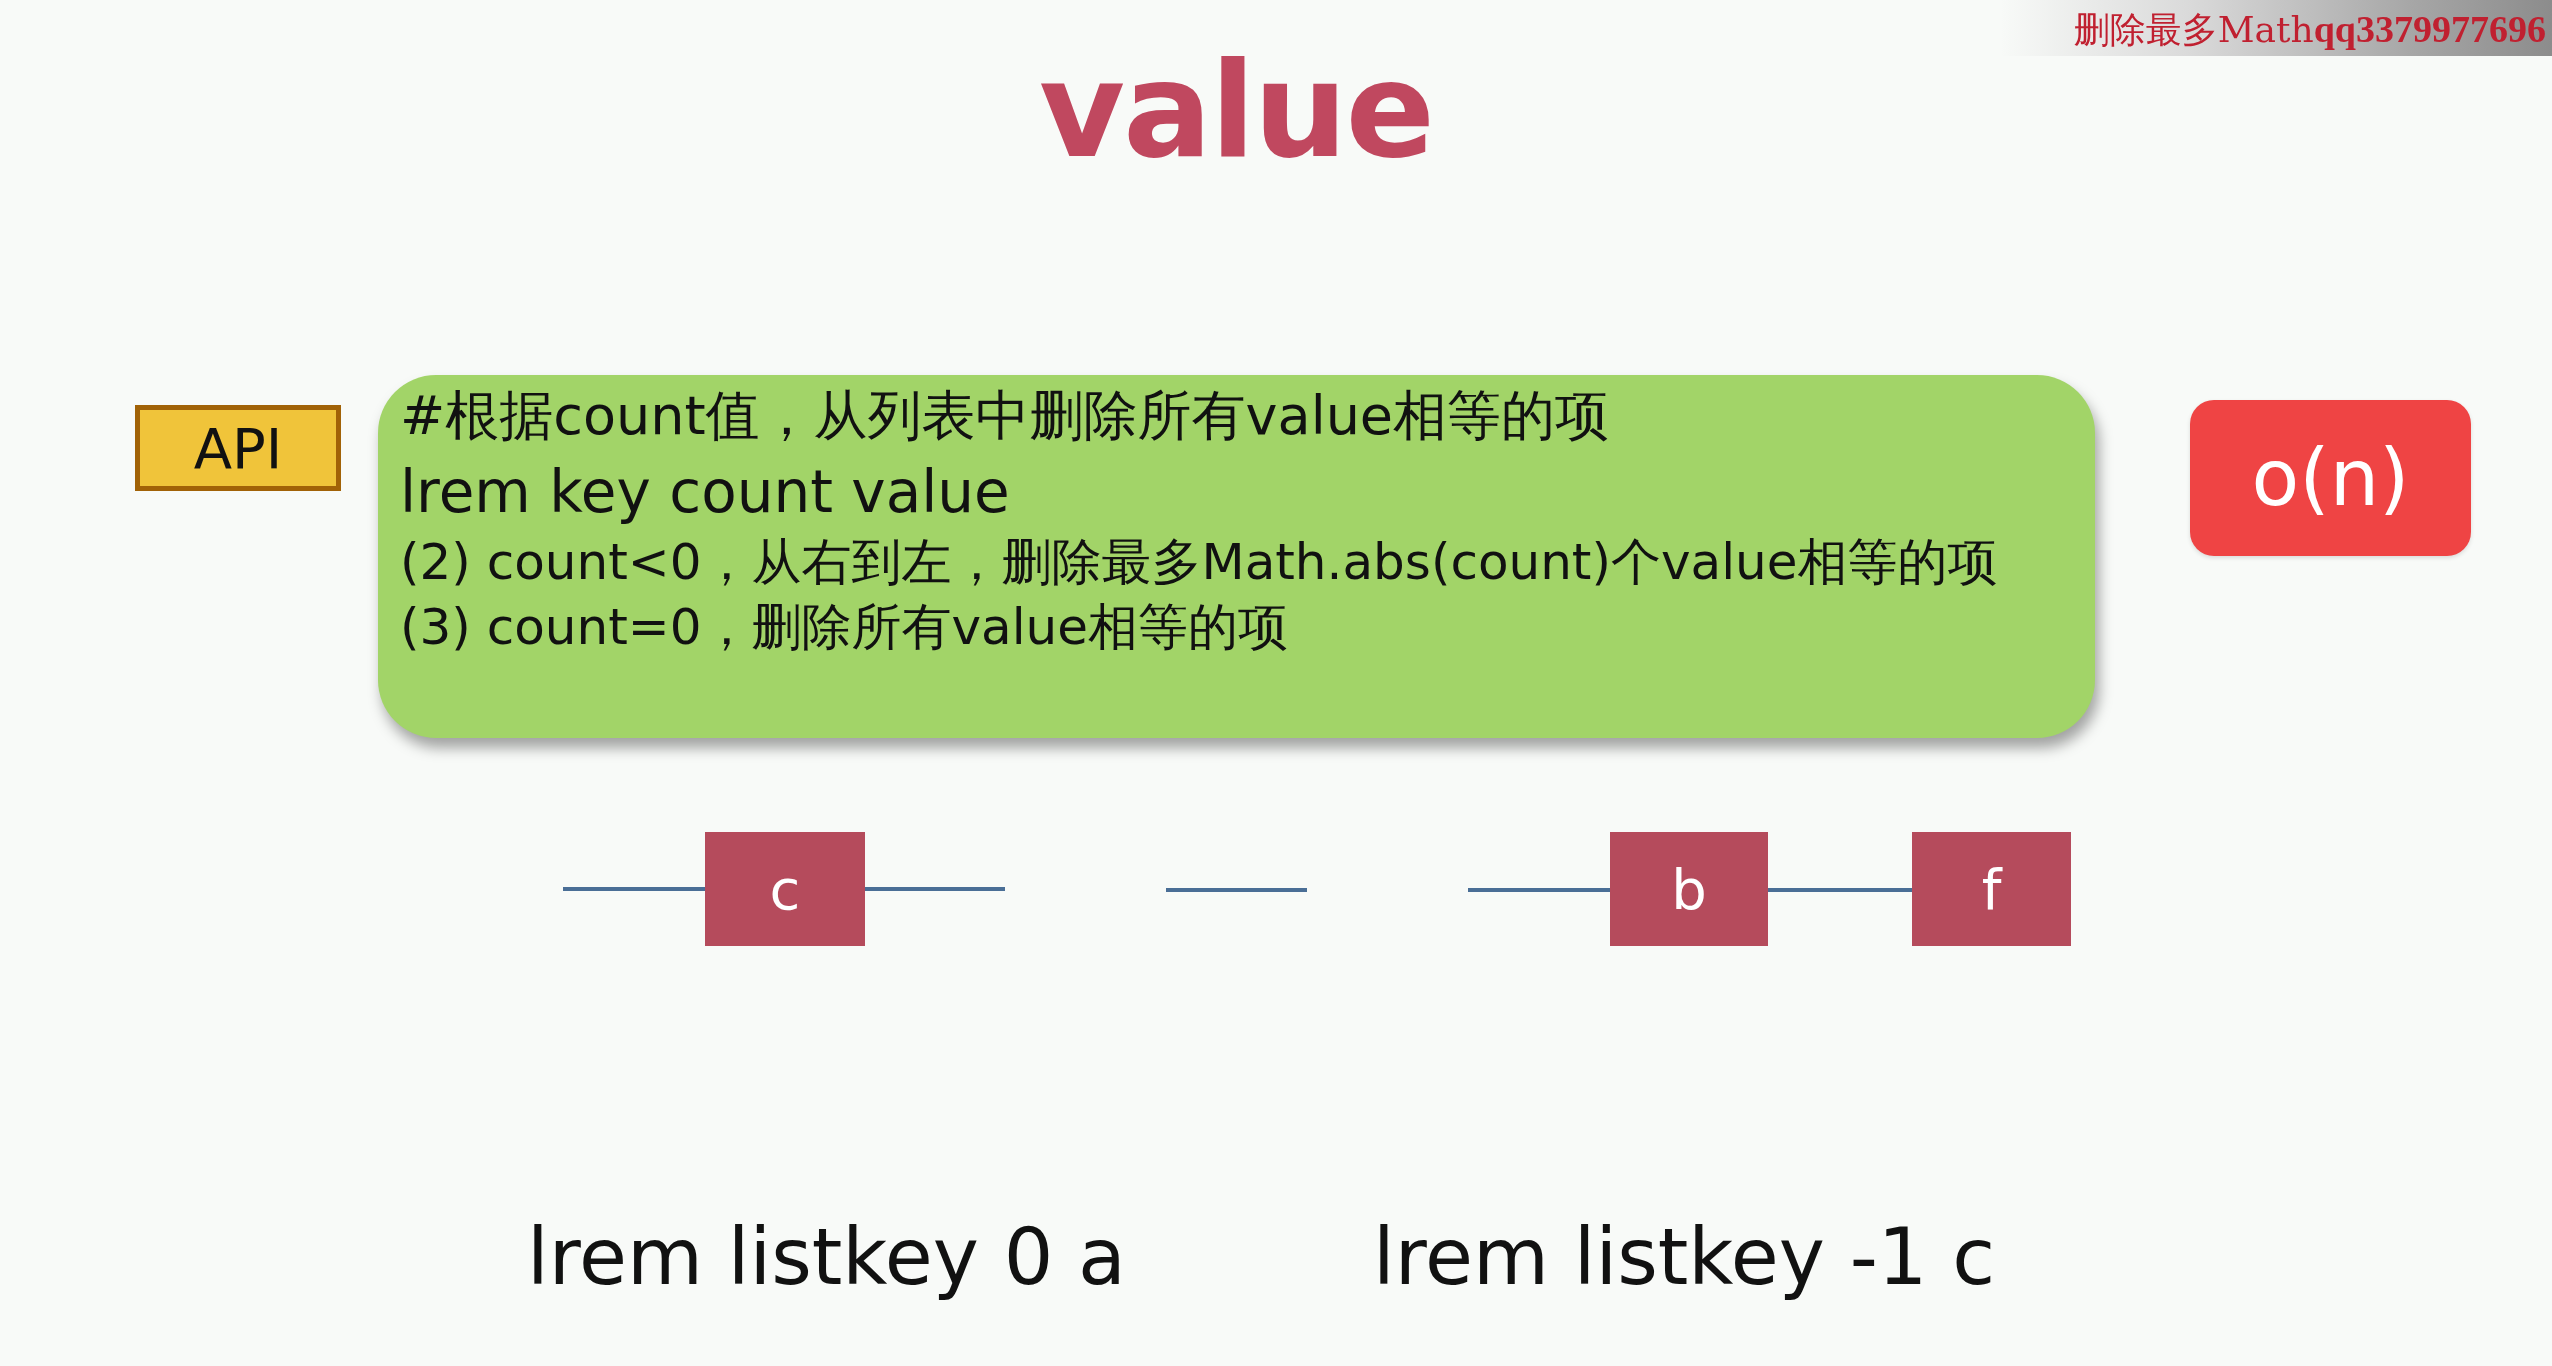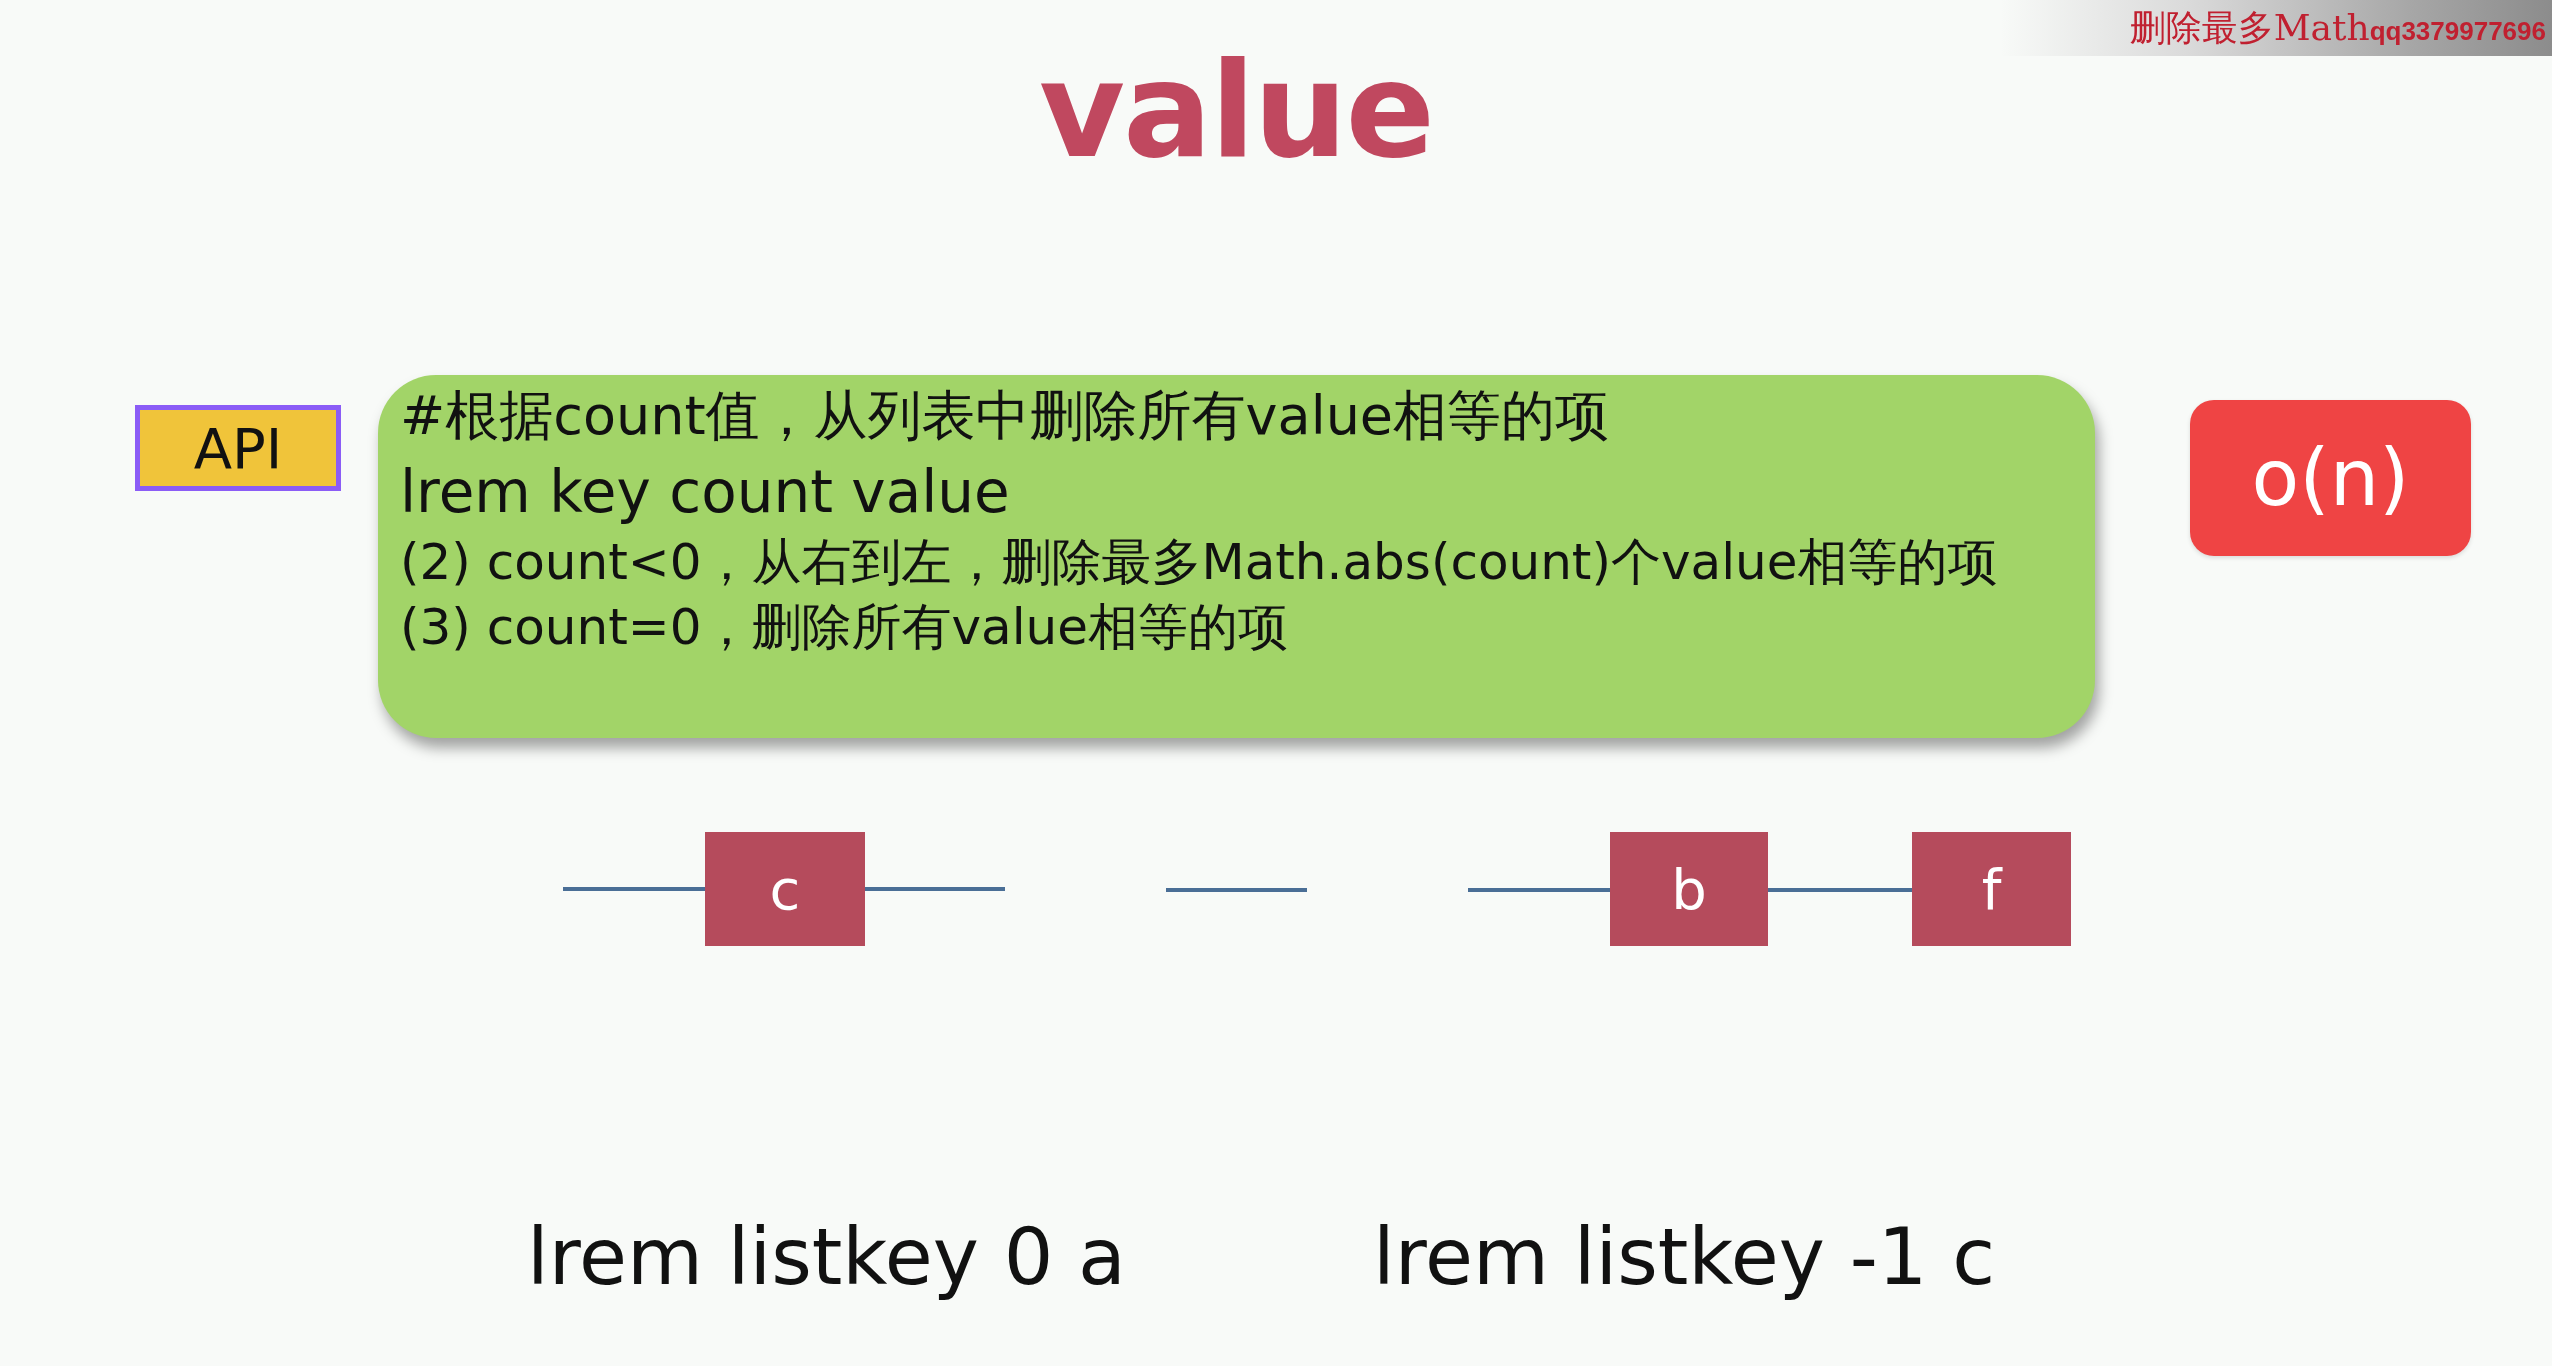--- a/index.html
+++ b/index.html
@@ -29,44 +29,44 @@
       font-size: 36px;
       line-height: 1;
       color: #C02030;
       white-space: nowrap;
     }
     .watermark .cn {
       font-family: "DejaVu Serif", "Liberation Serif", serif;
       font-weight: normal;
     }
     .watermark .qq {
-      font-family: Liberation Sans, sans-serif;
+      font-family: Liberation Serif, serif;
       font-weight: bold;
-      font-size: 26px;
+      font-size: 38px;
     }
     .page-title {
       position: absolute;
       left: 0;
       width: 2472px;
       top: 38px;
       text-align: center;
       font-size: 132px;
       font-weight: bold;
       color: #C0485F;
       line-height: 1.1;
       letter-spacing: -2px;
     }
     .api-badge {
       position: absolute;
       left: 135px;
       top: 405px;
       width: 196px;
       height: 76px;
       background: #F0C43A;
-      border: 5px solid #8b5cf6;
+      border: 5px solid #a16207;
       display: flex;
       align-items: center;
       justify-content: center;
       font-size: 56px;
       color: #111;
       box-sizing: content-box;
     }
     .api-box {
       position: absolute;
       left: 378px;

